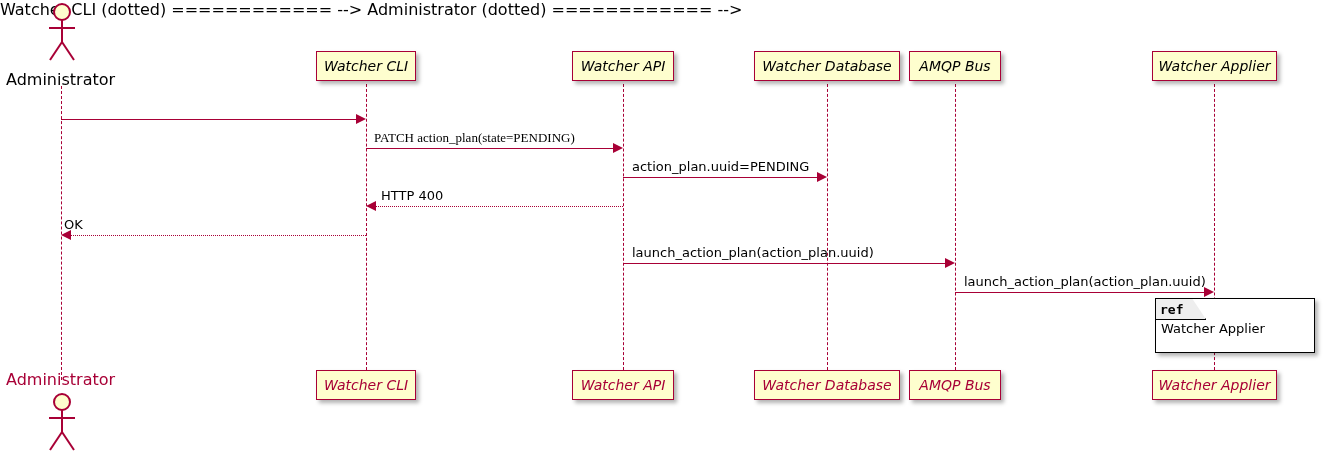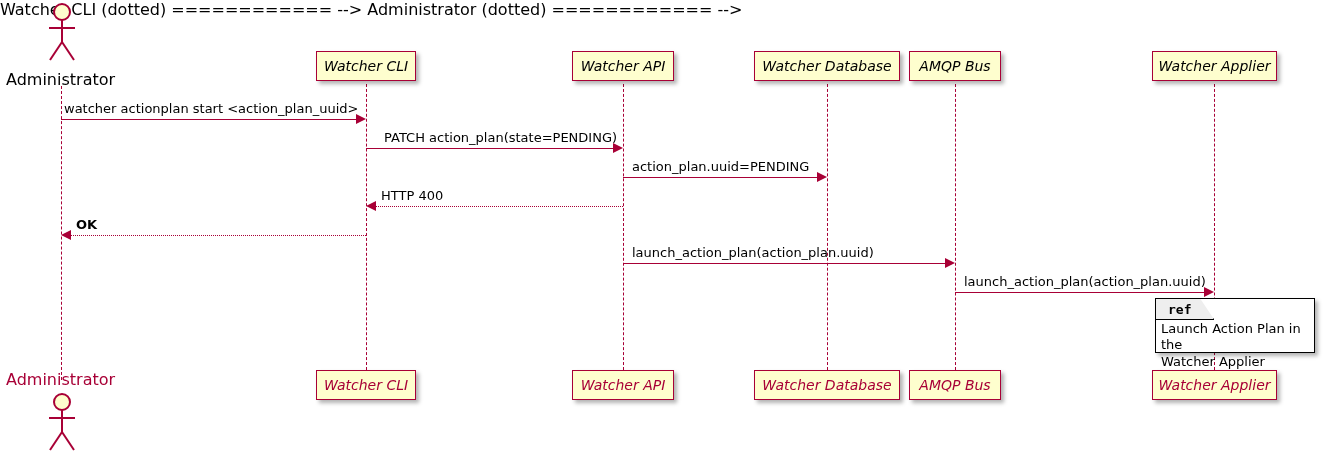--- a/index.html
+++ b/index.html
@@ -97,21 +97,21 @@
   .ref-tab {
     position: absolute;
     left: 0;
     top: 0;
     height: 20px;
     background: #EEEEEE;
     border-right: 1.5px solid #000000;
     border-bottom: 1.5px solid #000000;
     display: flex;
     align-items: center;
-    padding-left: 12px;
+    padding-left: 4px;
     padding-right: 22px;
     font-size: 13px;
     font-weight: bold;
     font-family: "DejaVu Sans Mono", monospace;
     color: #000000;
     clip-path: polygon(0 0, calc(100% - 14px) 0, 100% 100%, 0 100%);
   }
   .ref-body {
     position: absolute;
     left: 5px;
@@ -167,56 +167,54 @@
   <div class="participant" style="left:1152px; top:51px; width:125px; height:30px;">Watcher Applier</div>
 
   
   <div class="participant bottom" style="left:316px; top:370px; width:100px; height:30px;">Watcher CLI</div>
   <div class="participant bottom" style="left:572px; top:370px; width:102px; height:30px;">Watcher API</div>
   <div class="participant bottom" style="left:754px; top:370px; width:146px; height:30px;">Watcher Database</div>
   <div class="participant bottom" style="left:909px; top:370px; width:92px; height:30px;">AMQP Bus</div>
   <div class="participant bottom" style="left:1152px; top:370px; width:125px; height:30px;">Watcher Applier</div>
 
   
-  <div class="msg-label" style="left:64px; top:102px;">watcher actionplan start &lt;action_plan_uuid&gt;</div>
   <div class="msg-line" style="left:61px; top:119px; width:295px;"></div>
   <div class="arrow-head right" style="left:356px; top:114px;"></div>
 
   
-  <div class="msg-label" style="left:384px; top:131px;">PATCH action_plan(state=PENDING)</div>
+  <div class="msg-label" style="left:374px; top:131px;font-family:Liberation Serif, serif;">PATCH action_plan(state=PENDING)</div>
   <div class="msg-line" style="left:366px; top:148px; width:247px;"></div>
   <div class="arrow-head right" style="left:613px; top:143px;"></div>
 
   
   <div class="msg-label" style="left:632px; top:160px;">action_plan.uuid=PENDING</div>
   <div class="msg-line" style="left:623px; top:177px; width:194px;"></div>
   <div class="arrow-head right" style="left:817px; top:172px;"></div>
 
    Watcher CLI (dotted) ============ --&gt;
   <div class="msg-label" style="left:381px; top:189px;">HTTP 400</div>
   <div class="msg-line dotted" style="left:376px; top:206px; width:247px;"></div>
   <div class="arrow-head left" style="left:366px; top:201px;"></div>
 
    Administrator (dotted) ============ --&gt;
-  <div class="msg-label" style="left:76px; top:218px;font-weight:bold;">OK</div>
+  <div class="msg-label" style="left:64px; top:218px;">OK</div>
   <div class="msg-line dotted" style="left:71px; top:235px; width:295px;"></div>
   <div class="arrow-head left" style="left:61px; top:230px;"></div>
 
   
   <div class="msg-label" style="left:632px; top:246px;">launch_action_plan(action_plan.uuid)</div>
   <div class="msg-line" style="left:623px; top:263px; width:322px;"></div>
   <div class="arrow-head right" style="left:945px; top:258px;"></div>
 
   
   <div class="msg-label" style="left:964px; top:275px;">launch_action_plan(action_plan.uuid)</div>
   <div class="msg-line" style="left:955px; top:292px; width:249px;"></div>
   <div class="arrow-head right" style="left:1204px; top:287px;"></div>
 
   
   <div class="ref-box" style="left:1155px; top:298px; width:160px; height:55px;">
     <div class="ref-tab">ref</div>
     <div class="ref-body">
-      <div>Launch Action Plan in the</div>
       <div>Watcher Applier</div>
     </div>
   </div>
 
 </div>
 
 </body></html>

